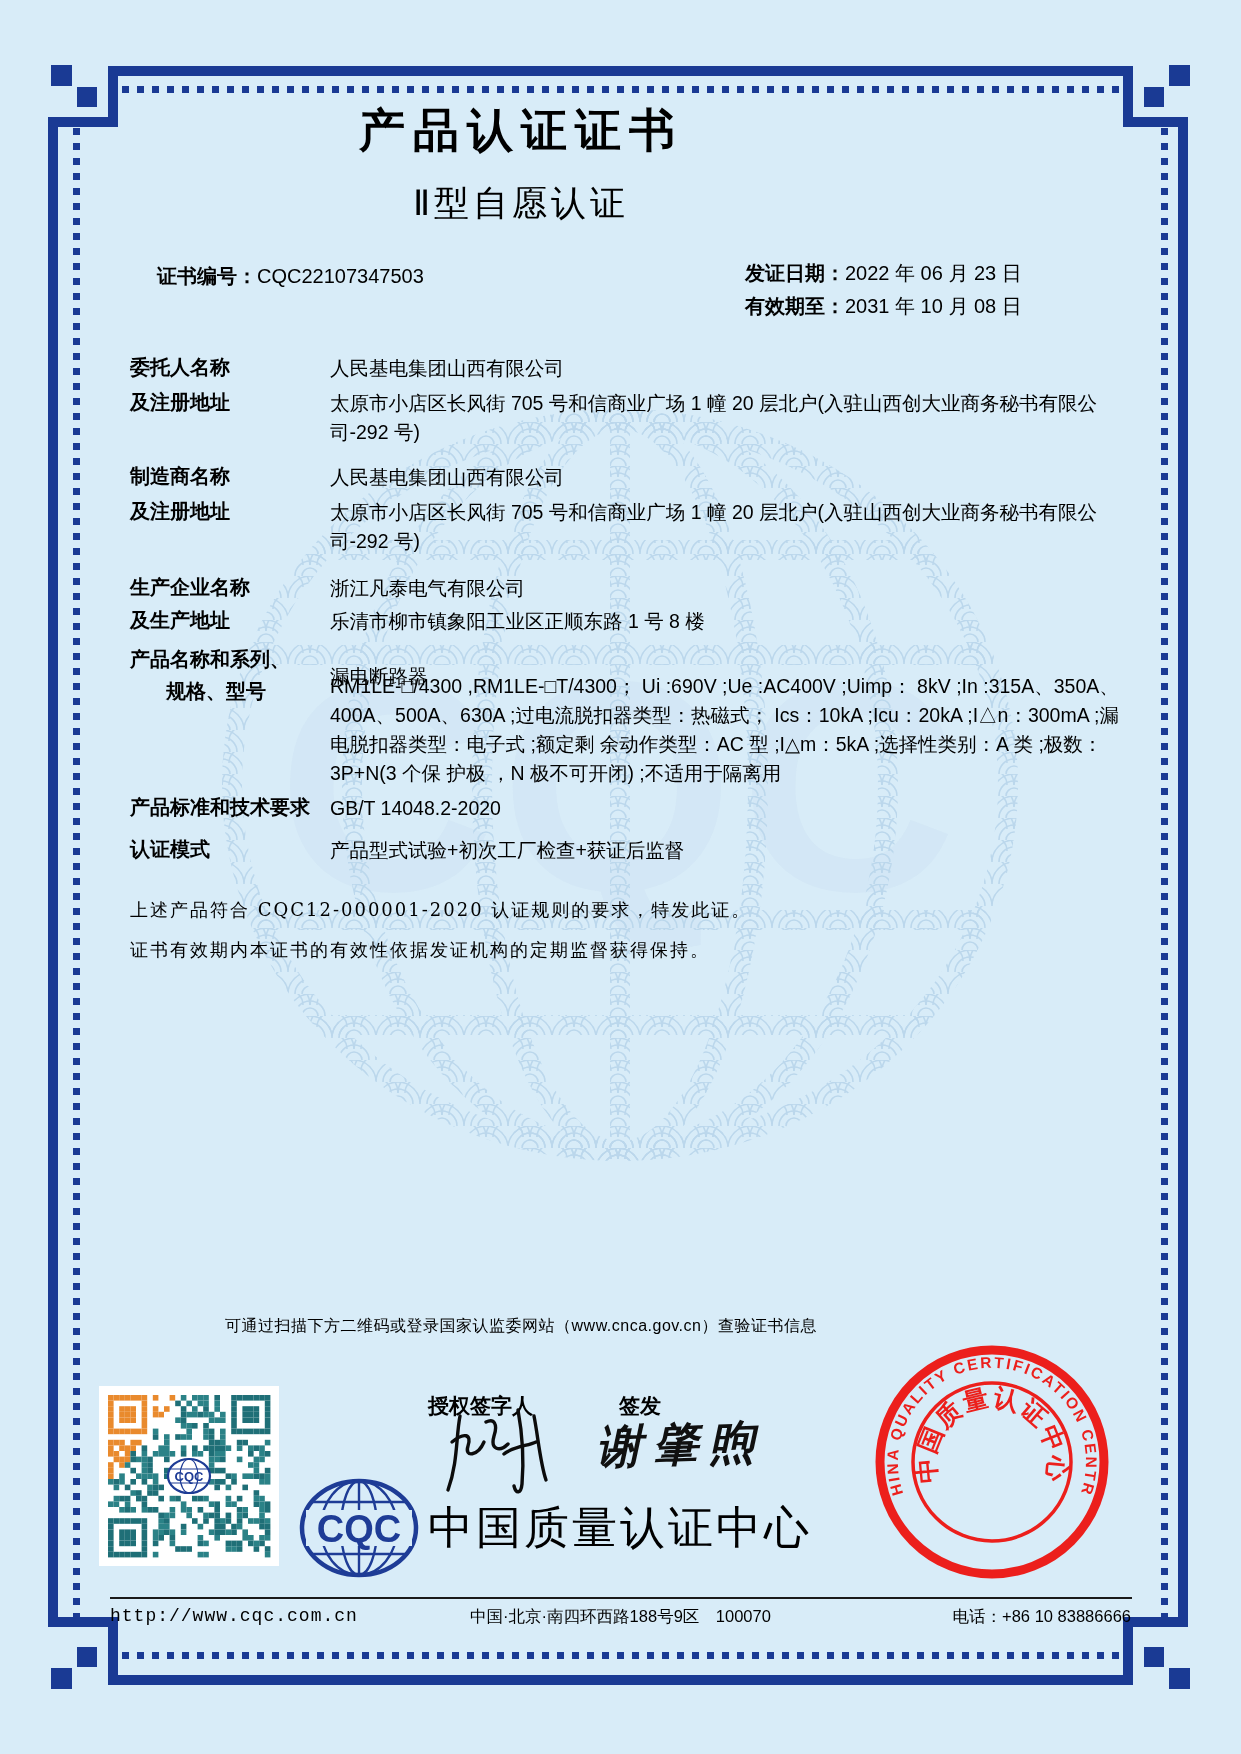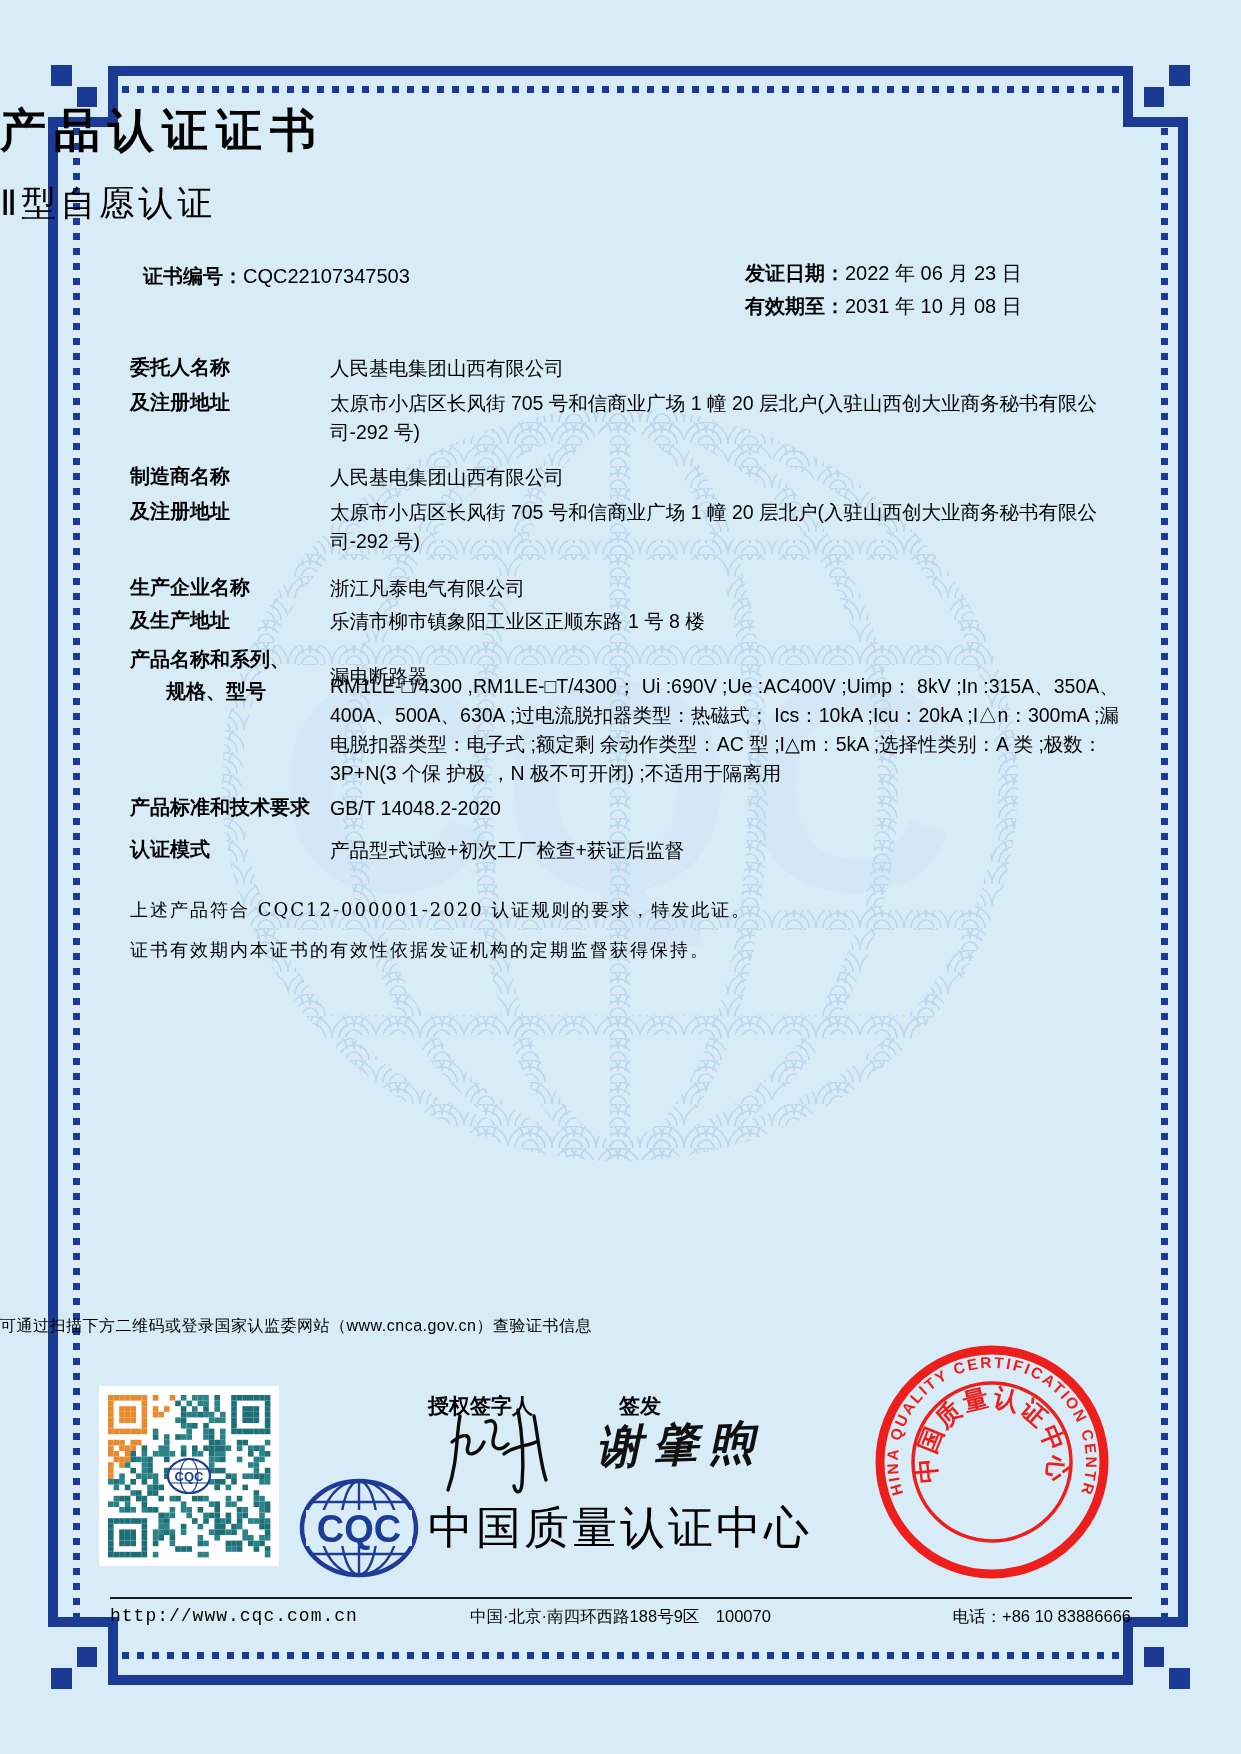--- a/index.html
+++ b/index.html
@@ -1,26 +1,26 @@
 <!DOCTYPE html>
 <html><head>
 <meta charset="utf-8">
 <style>
   html,body{margin:0;padding:0;}
   body{font-family:"Liberation Sans", sans-serif; background:#9db6c6;}
   .page{position:relative; width:1241px; height:1754px; background:#d8ecf8; overflow:hidden; margin:0 auto;}
   .abs{position:absolute;}
-  .ctr{left:0; width:1042px; }
+  .ctr{left:0; width:1042px; text-align:center;}
   
   .title{top:100px; font-size:46px; font-weight:bold; letter-spacing:8px; color:#000;}
   .subtitle{top:180px; font-size:35px; letter-spacing:4px; color:#000;}
   .meta{font-size:20px; color:#000; white-space:nowrap;}
   .meta .lbl{font-family:"DejaVu Serif", serif; font-weight:bold;}
   .meta .val{font-family:"Liberation Sans", sans-serif;}
-  .certno{left:143px; top:263px;}
+  .certno{left:157px; top:263px;}
   .issue{left:745px; top:260px;}
   .valid{left:745px; top:293px;}
   
   .flabel{left:130px; width:200px; font-size:20px; font-weight:bold; color:#000; white-space:nowrap;}
   .fvalue{left:330px; width:795px; font-size:19.5px; line-height:29px; color:#000;}
   .r0l{top:354px;} .r0v{top:354px;}
   .r1l{top:389px;} .r1v{top:389px;}
   .r2l{top:463px;} .r2v{top:463px;}
   .r3l{top:498px;} .r3v{top:498px;}
   .r4l{top:574px;} .r4v{top:574px;}

